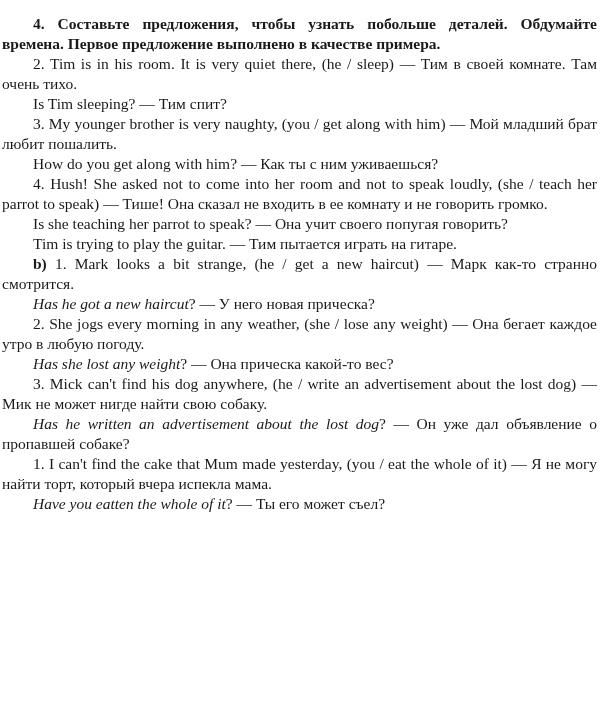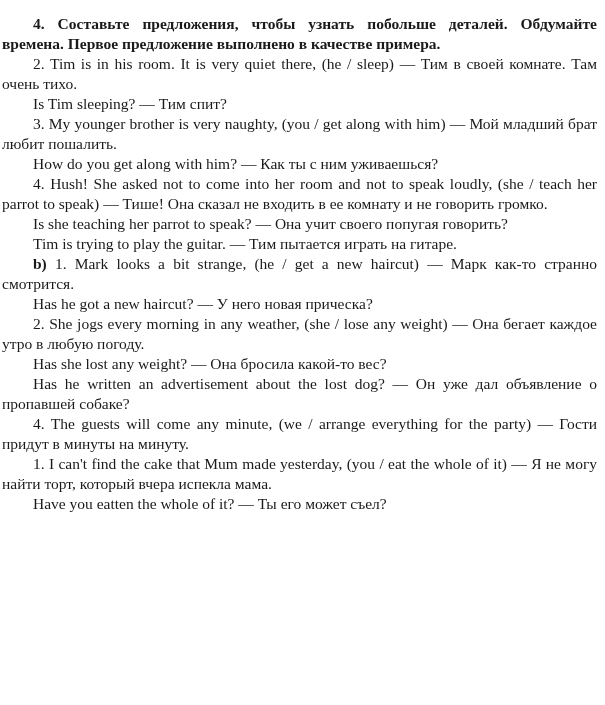--- a/index.html
+++ b/index.html
@@ -19,36 +19,36 @@
     margin-top: 12px;
   }
   #doc-root p {
     margin: 0;
     text-indent: 31px;
     text-align: justify;
     hyphens: manual;
     -webkit-hyphens: manual;
   }
   .seg-bold   { font-weight: bold; }
-  .seg-italic { }
+  .seg-italic { font-style: italic; }
   .seg-regular { }
 </style>
 </head>
 <body style="background: rgb(255, 255, 255);">
 
 <div id="doc-root" style="color: rgb(26, 26, 26);">
     <p><span class="seg-bold">4. Составьте предложения, чтобы узнать побольше деталей. Обдумайте времена. Первое предложение выполнено в качестве примера.</span></p>
     <p><span class="seg-regular">2. Tim is in his room. It is very quiet there, (he / sleep) — Тим в своей ком­нате. Там очень тихо.</span></p>
     <p><span class="seg-regular">Is Tim sleeping? — Тим спит?</span></p>
     <p><span class="seg-regular">3. My younger brother is very naughty, (you / get along with him) — Мой младший брат любит пошалить.</span></p>
     <p><span class="seg-regular">How do you get along with him? — Как ты с ним уживаешься?</span></p>
     <p><span class="seg-regular">4. Hush! She asked not to come into her room and not to speak loudly, (she / teach her parrot to speak) — Тише! Она сказал не входить в ее комнату и не говорить громко.</span></p>
     <p><span class="seg-regular">Is she teaching her parrot to speak? — Она учит своего попугая говорить?</span></p>
     <p><span class="seg-regular">Tim is trying to play the guitar. — Тим пытается играть на гитаре.</span></p>
     <p><span class="seg-bold">b) </span><span class="seg-regular">1. Mark looks a bit strange, (he / get a new haircut) — Марк как-то странно смотрится.</span></p>
     <p><span class="seg-italic">Has he got a new haircut</span><span class="seg-regular">? — У него новая прическа?</span></p>
     <p><span class="seg-regular">2. She jogs every morning in any weather, (she / lose any weight) — Она бе­гает каждое утро в любую погоду.</span></p>
-    <p><span class="seg-italic">Has she lost any weight</span><span class="seg-regular">? — Она бросила какой-то вес?</span></p>
+    <p><span class="seg-italic">Has she lost any weight</span><span class="seg-regular">? — Она прическа какой-то вес?</span></p>
+    <p><span class="seg-regular">3. Mick can't find his dog anywhere, (he / write an advertisement about the lost dog) — Мик не может нигде найти свою собаку.</span></p>
     <p><span class="seg-italic">Has he written an advertisement about the lost dog</span><span class="seg-regular">? — Он уже дал объяв­ление о пропавшей собаке?</span></p>
-    <p><span class="seg-regular">4. The guests will come any minute, (we / arrange everything for the party) — Гости придут в минуты на минуту.</span></p>
     <p><span class="seg-regular">1. I can't find the cake that Mum made yesterday, (you / eat the whole of it) — Я не могу найти торт, который вчера испекла мама.</span></p>
     <p><span class="seg-italic">Have you eatten the whole of it</span><span class="seg-regular">? — Ты его может съел?</span></p>
   </div>
 
 </body></html>

